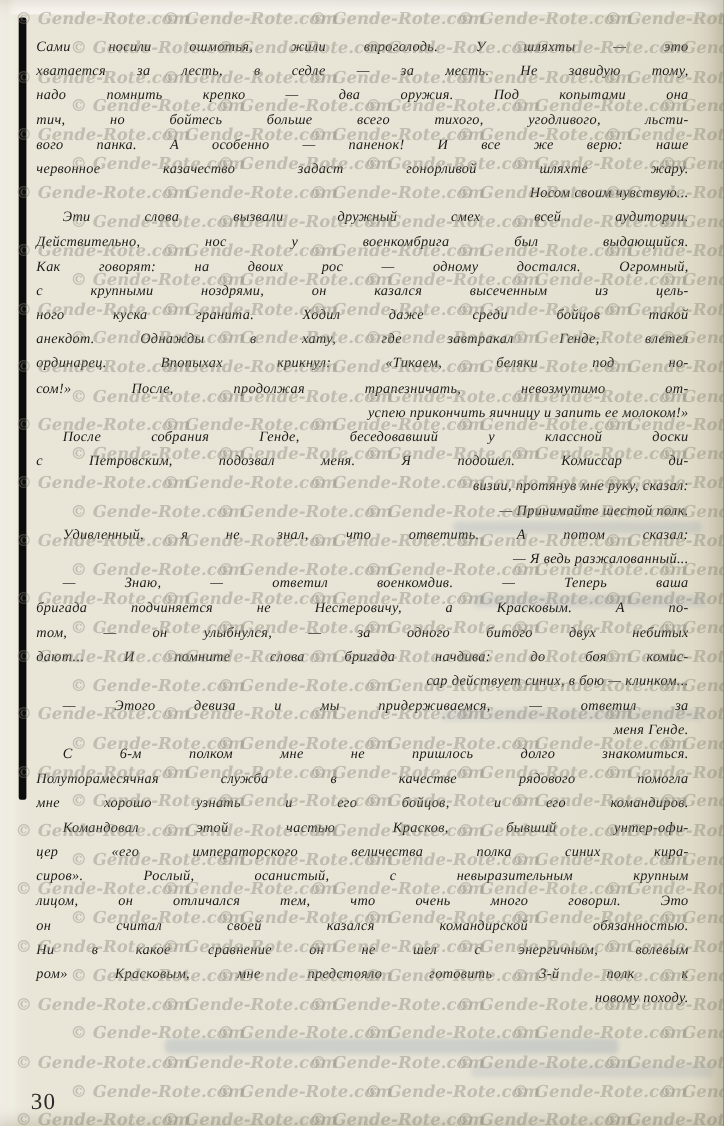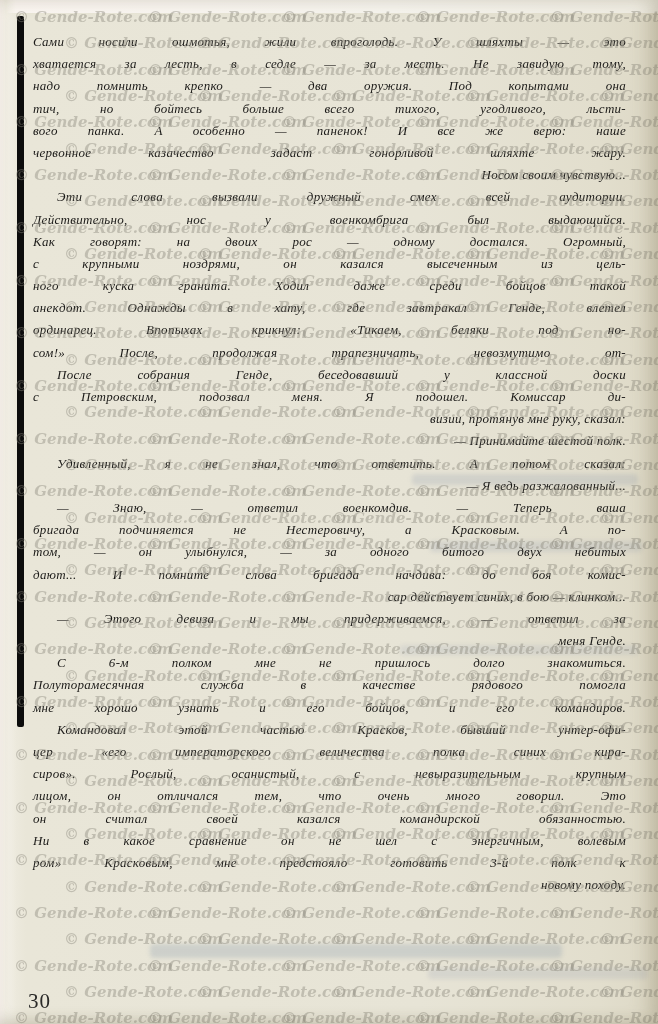--- a/index.html
+++ b/index.html
@@ -81,20 +81,21 @@
       <div class="line j">червонное казачество задаст гонорливой шляхте жару.</div>
       <div class="line">Носом своим чувствую...</div>
       <div class="line j ind">Эти слова вызвали дружный смех всей  аудитории.</div>
       <div class="line j">Действительно, нос у военкомбрига был выдающийся.</div>
       <div class="line j">Как говорят: на двоих рос — одному достался. Огромный,</div>
       <div class="line j">с крупными ноздрями, он казался высеченным из цель-</div>
       <div class="line j">ного куска гранита. Ходил даже среди бойцов такой</div>
       <div class="line j">анекдот. Однажды в хату, где завтракал Генде, влетел</div>
       <div class="line j">ординарец. Впопыхах крикнул: «Тикаем, беляки под но-</div>
       <div class="line j">сом!» После, продолжая трапезничать, невозмутимо от-</div>
+      <div class="line">успею прикончить яичницу и запить  ее молоком!»</div>
       <div class="line j ind">После собрания Генде, беседовавший у классной доски</div>
       <div class="line j">с Петровским, подозвал меня. Я подошел. Комиссар ди-</div>
       <div class="line">визии, протянув мне  руку, сказал:</div>
       <div class="line ind">— Принимайте шестой полк.</div>
       <div class="line j ind">Удивленный, я не знал, что ответить. А потом сказал:</div>
       <div class="line ind">— Я ведь разжалованный...</div>
       <div class="line j ind">— Знаю, — ответил  военкомдив. — Теперь  ваша</div>
       <div class="line j">бригада подчиняется не Нестеровичу, а Красковым. А по-</div>
       <div class="line j">том, — он улыбнулся, — за одного битого двух небитых</div>
       <div class="line j">дают... И помните слова бригада начдива: до боя комис-</div>

